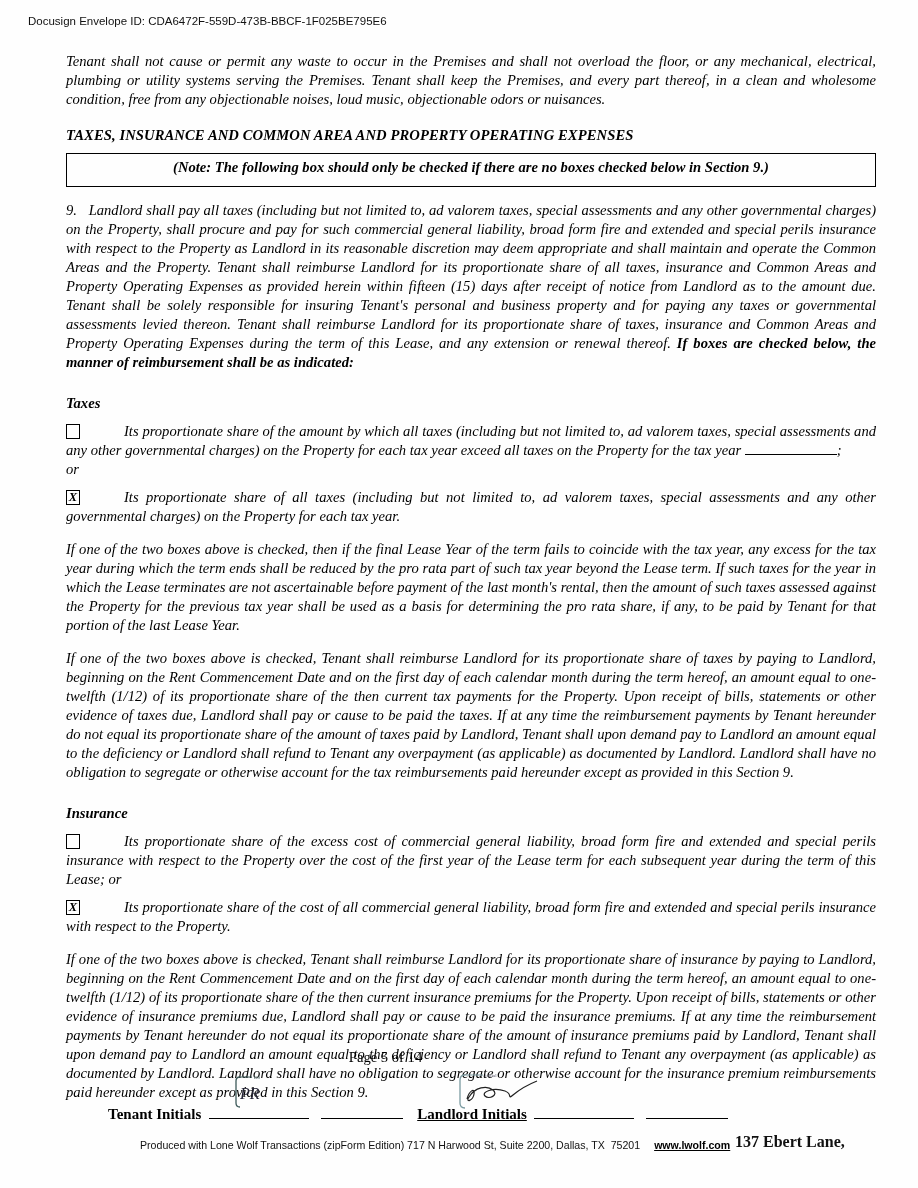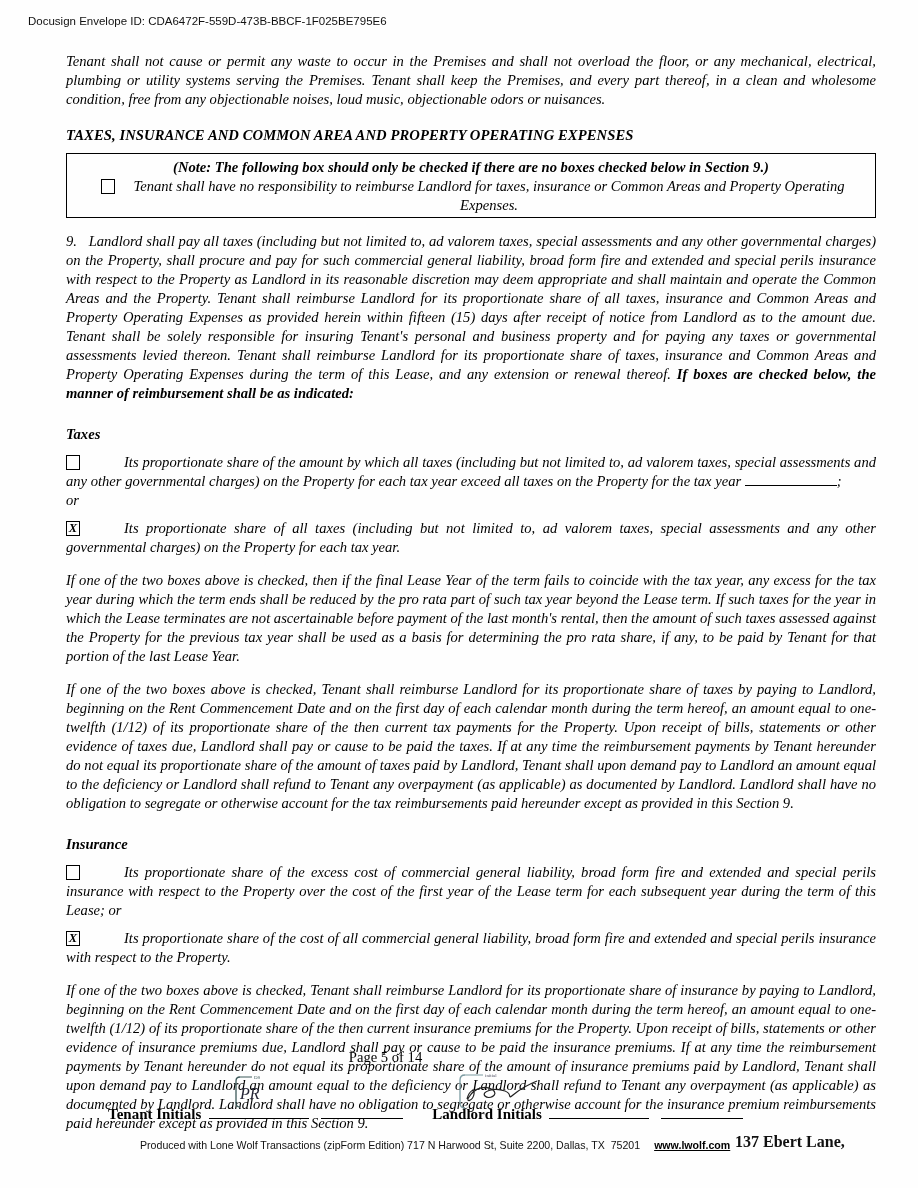--- a/index.html
+++ b/index.html
@@ -34,21 +34,21 @@
   .para { text-align: justify; }
   .mt14 { margin-top: 14px; }
   .section-heading {
     font-weight: bold;
     margin-top: 17px;
     letter-spacing: 0.1px;
   }
   .note-box {
     margin-top: 8px;
     border: 1.5px solid #000;
-    padding: 4px 8px 2px 8px;
+    padding: 4px 8px 9px 8px;
   }
   .note-line { text-align: center; font-weight: bold; }
   .note-body { position: relative; text-align: center; padding-left: 48px; padding-right: 12px; }
   .checkbox {
     display: inline-block;
     width: 14px;
     height: 15px;
     border: 1.5px solid #000;
     background: #fff;
     vertical-align: -2px;
@@ -90,21 +90,21 @@
   .initials-row { position: absolute; top: 57px; left: 108px; white-space: nowrap; }
   .initials-label { font-weight: bold; font-size: 15px; }
   .sig-line {
     display: inline-block;
     width: 100px;
     border-bottom: 1.2px solid #000;
     height: 4px;
     margin: 0 4px;
   }
   .sig-line.short { width: 82px; }
-  .landlord-label { margin-left: 22px; }
+  .landlord-label { margin-left: 7px; text-decoration: underline; }
   .stamp { position: absolute; }
   .tenant-stamp { left: 118px; top: -34px; }
   .landlord-stamp { left: 345px; top: -38px; }
   .produced-row {
     position: absolute;
     top: 84px;
     left: 0;
     width: 918px;
     font-family: "Liberation Sans", sans-serif;
     font-size: 10.6px;
@@ -128,24 +128,20 @@
   <div class="envelope-header">Docusign Envelope ID: CDA6472F-559D-473B-BBCF-1F025BE795E6</div>
 
   <div class="content">
 
     <div class="para">Tenant shall not cause or permit any waste to occur in the Premises and shall not overload the floor, or any mechanical, electrical, plumbing or utility systems serving the Premises. Tenant shall keep the Premises, and every part thereof, in a clean and wholesome condition, free from any objectionable noises, loud music, objectionable odors or nuisances.</div>
 
     <div class="section-heading">TAXES, INSURANCE AND COMMON AREA AND PROPERTY OPERATING EXPENSES</div>
 
     <div class="note-box">
       <div class="note-line">(Note: The following box should only be checked if there are no boxes checked below in Section 9.)</div>
-      <div class="note-body">
-        <span class="checkbox"></span>
-        <span>Tenant shall have no responsibility to reimburse Landlord for taxes, insurance or Common Areas and Property Operating Expenses.</span>
-      </div>
     </div>
 
     <div class="para mt14"><span>9.&nbsp;&nbsp; Landlord shall pay all taxes (including but not limited to, ad valorem taxes, special assessments and any other governmental charges) on the Property, shall procure and pay for such commercial general liability, broad form fire and extended and special perils insurance with respect to the Property as Landlord in its reasonable discretion may deem appropriate and shall maintain and operate the Common Areas and the Property. Tenant shall reimburse Landlord for its proportionate share of all taxes, insurance and Common Areas and Property Operating Expenses as provided herein within fifteen (15) days after receipt of notice from Landlord as to the amount due. Tenant shall be solely responsible for insuring Tenant's personal and business property and for paying any taxes or governmental assessments levied thereon. Tenant shall reimburse Landlord for its proportionate share of taxes, insurance and Common Areas and Property Operating Expenses during the term of this Lease, and any extension or renewal thereof. </span><span class="bold">If boxes are checked below, the manner of reimbursement shall be as indicated:</span></div>
 
     <div class="subhead">Taxes</div>
 
     <div class="opt">
       <span class="checkbox"></span>
       <span>Its proportionate share of the amount by which all taxes (including but not limited to, ad valorem taxes, special assessments and any other governmental charges) on the Property for each tax year exceed all taxes on the Property for the tax year</span>
       <span class="blank-line"></span><span>;</span><br>

